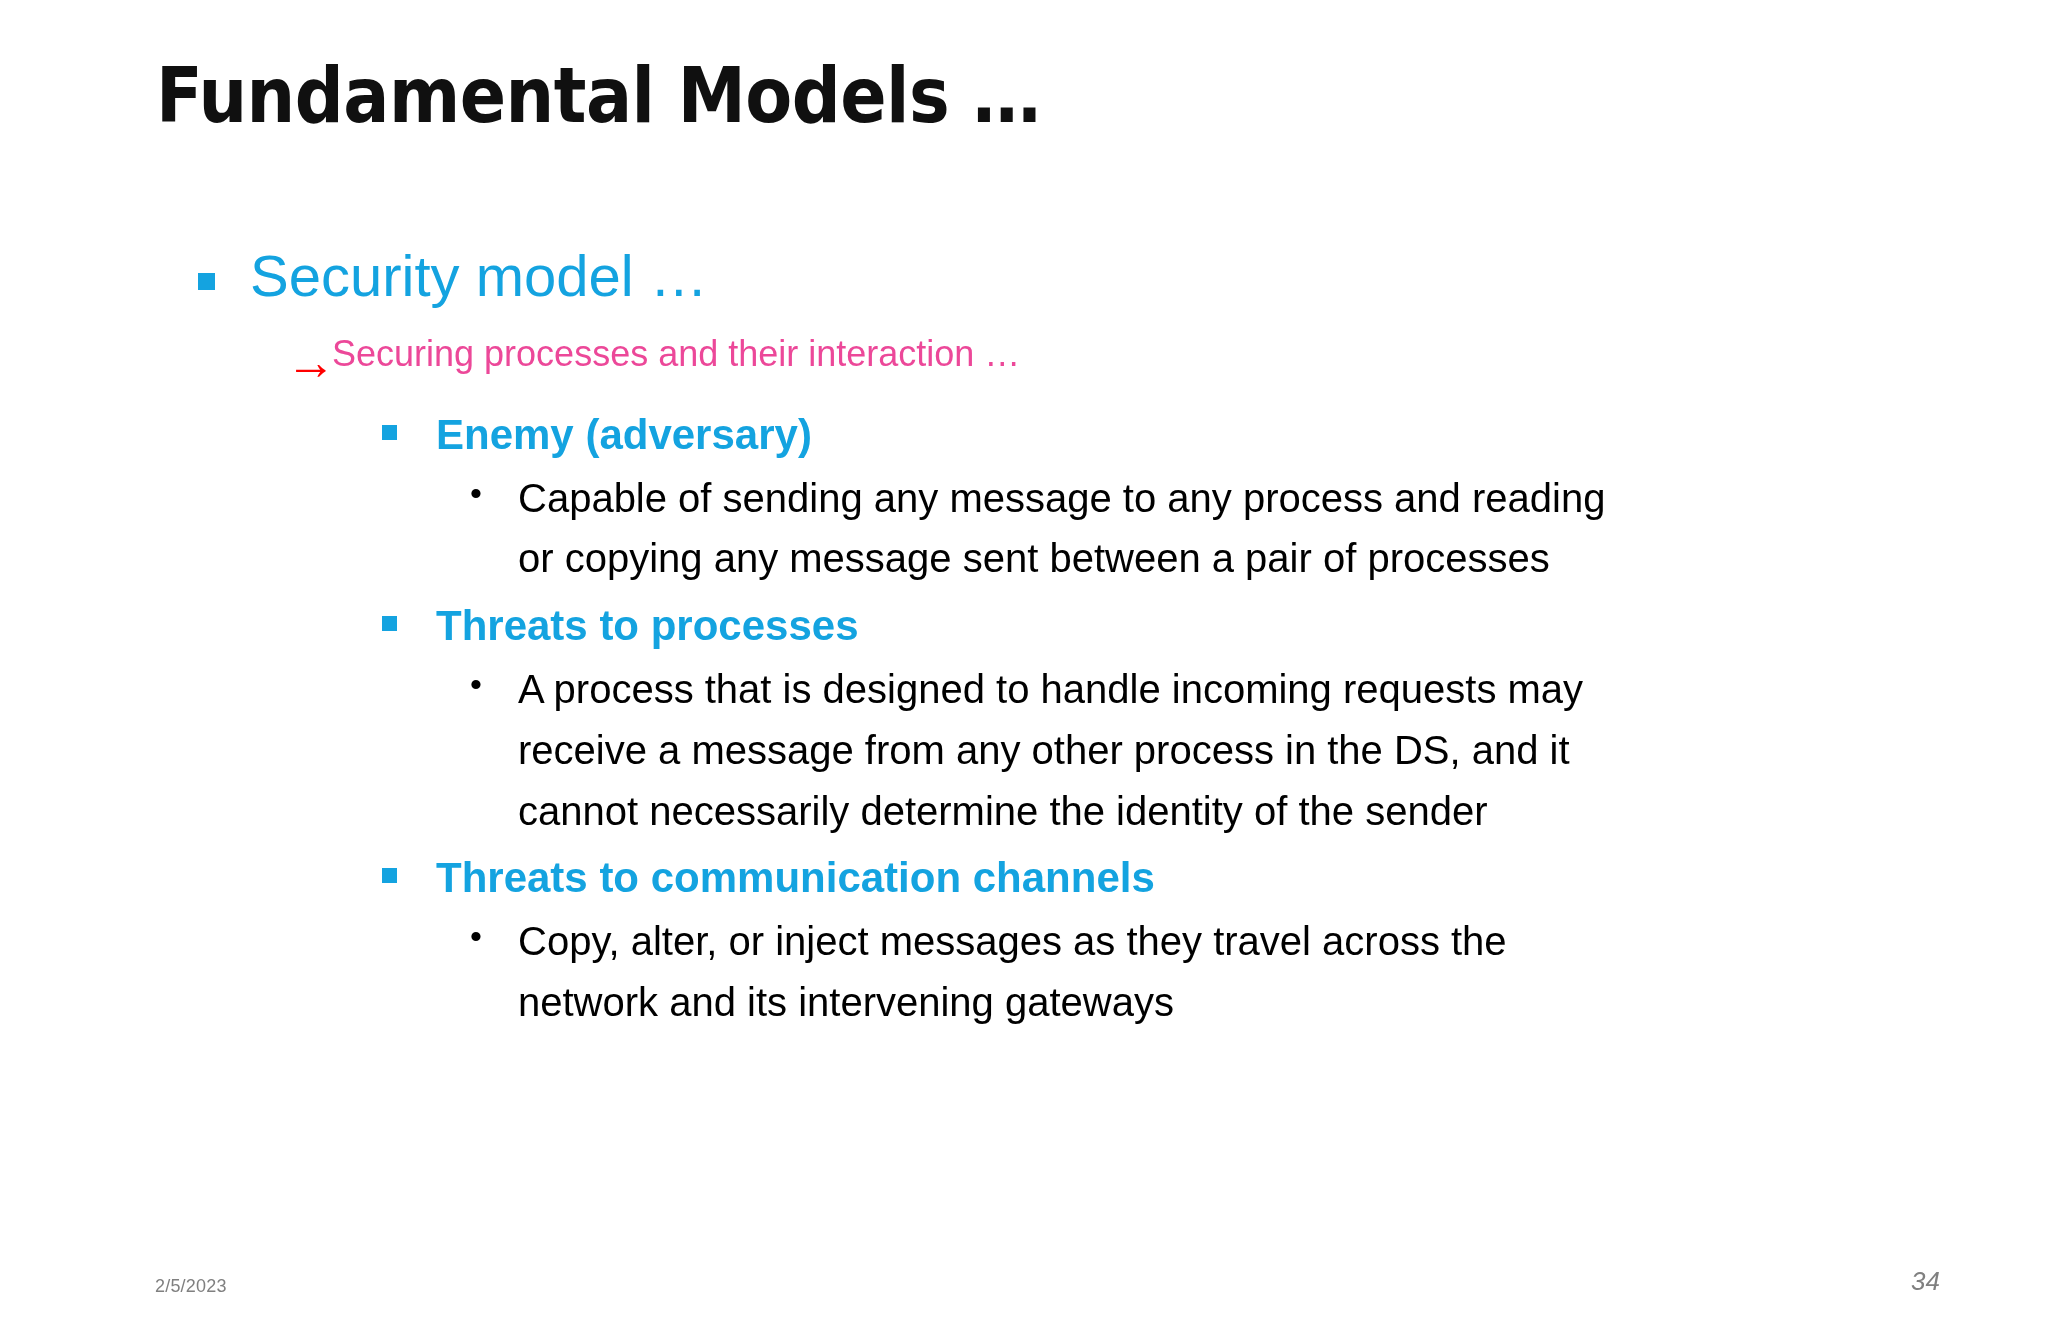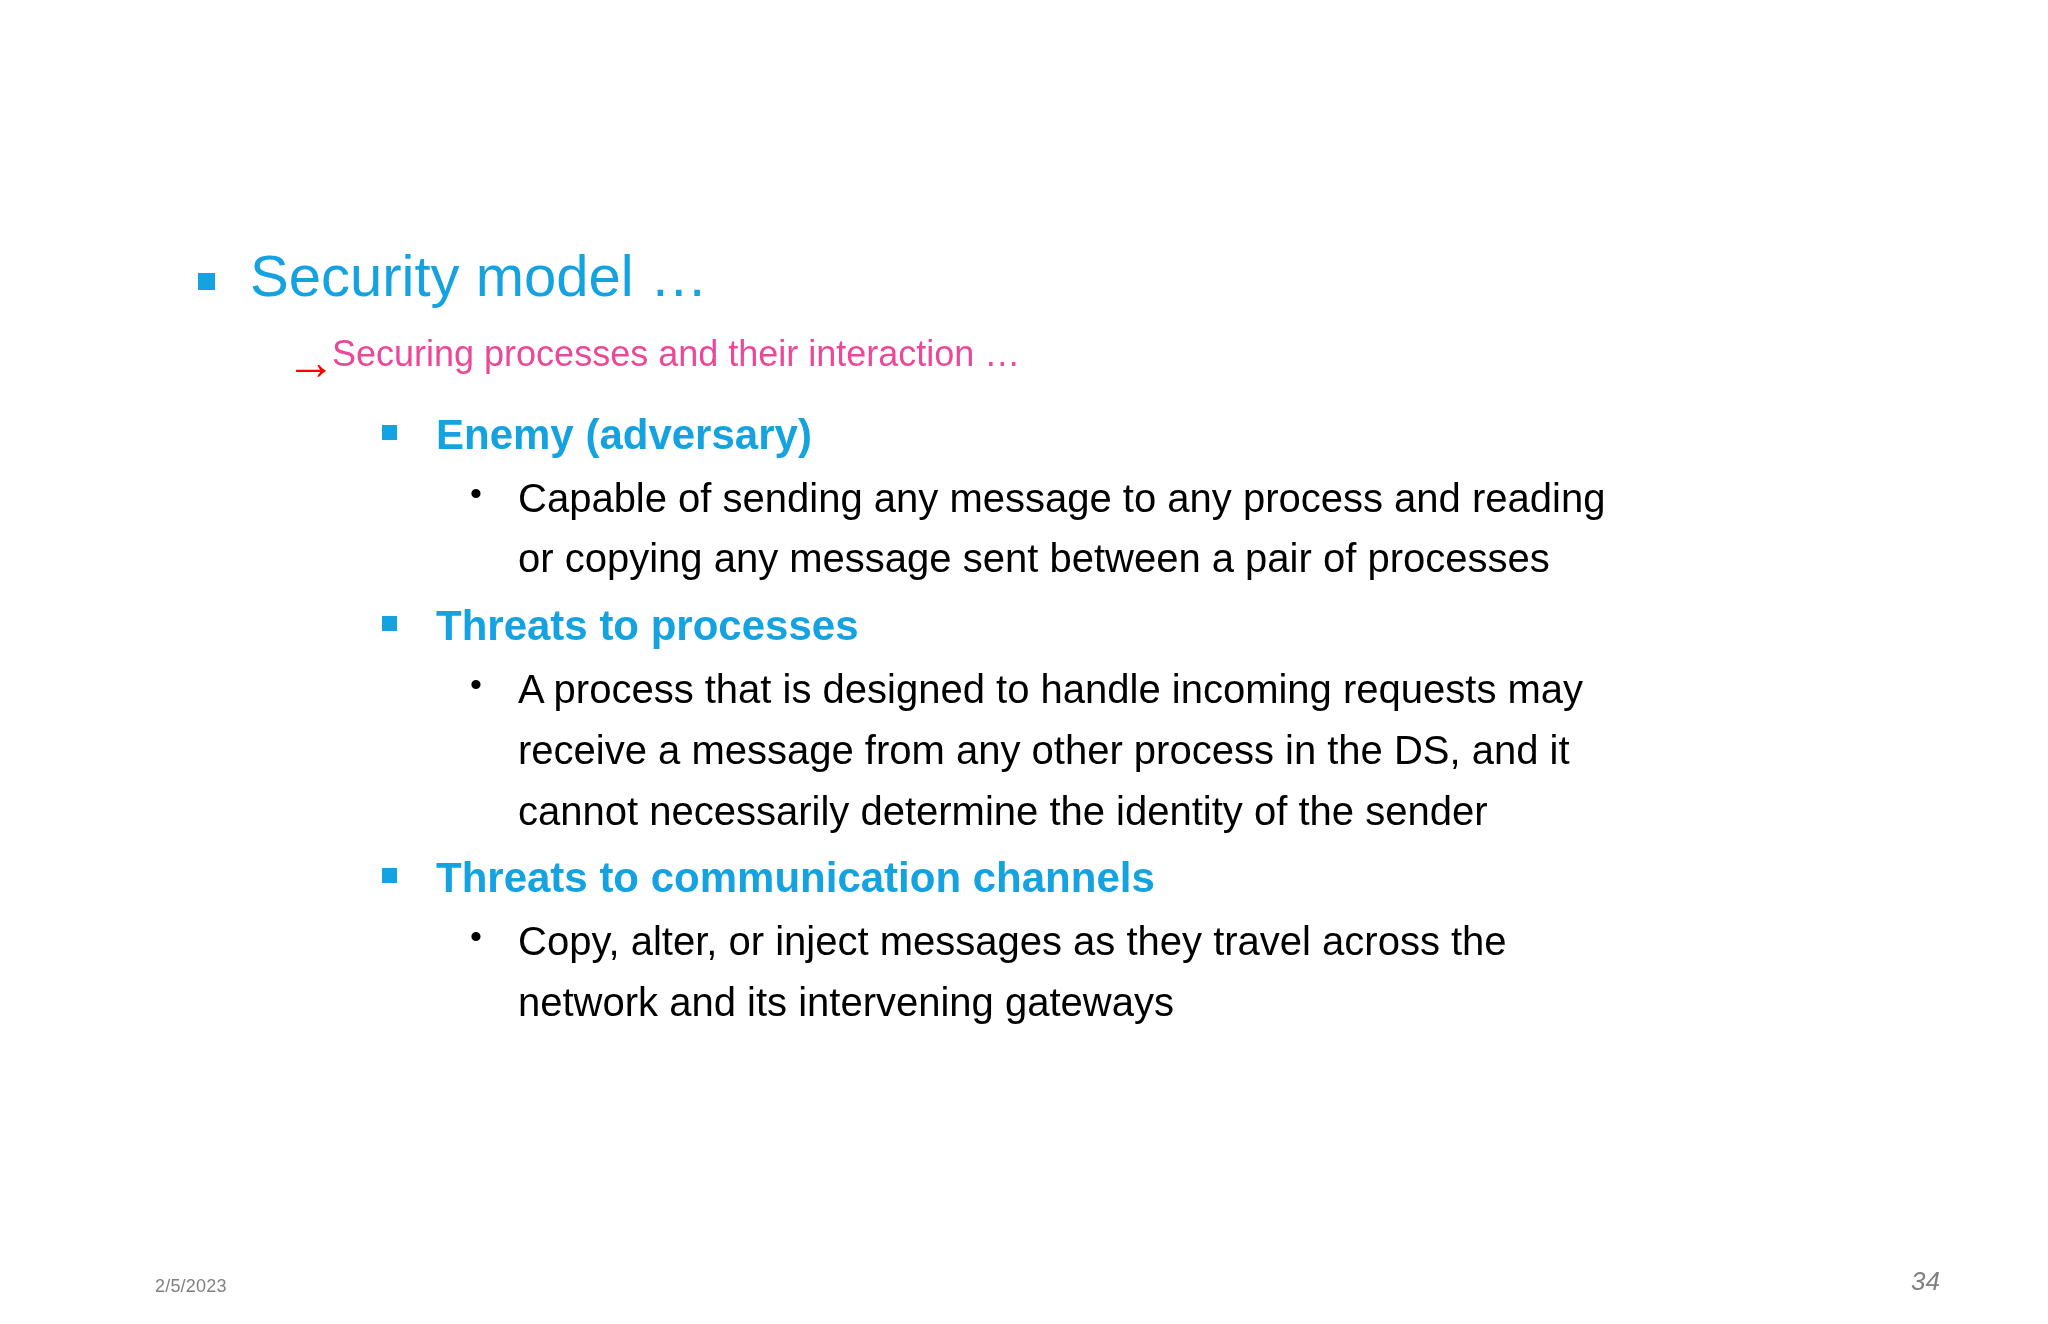--- a/index.html
+++ b/index.html
@@ -159,20 +159,21 @@
     font-size: 26px;
     color: #808080;
     font-style: italic;
   }
 </style>
 </head>
 <body>
 
 <div class="slide">
 
+  <div class="slide-title">Fundamental Models …</div>
 
   <div class="body-area">
 
     <div class="row lvl1">
       <div class="marker"><span class="sq"></span></div>
       <div class="txt">Security model …</div>
     </div>
 
     <div class="row lvl2">
       <div class="marker">→</div>

